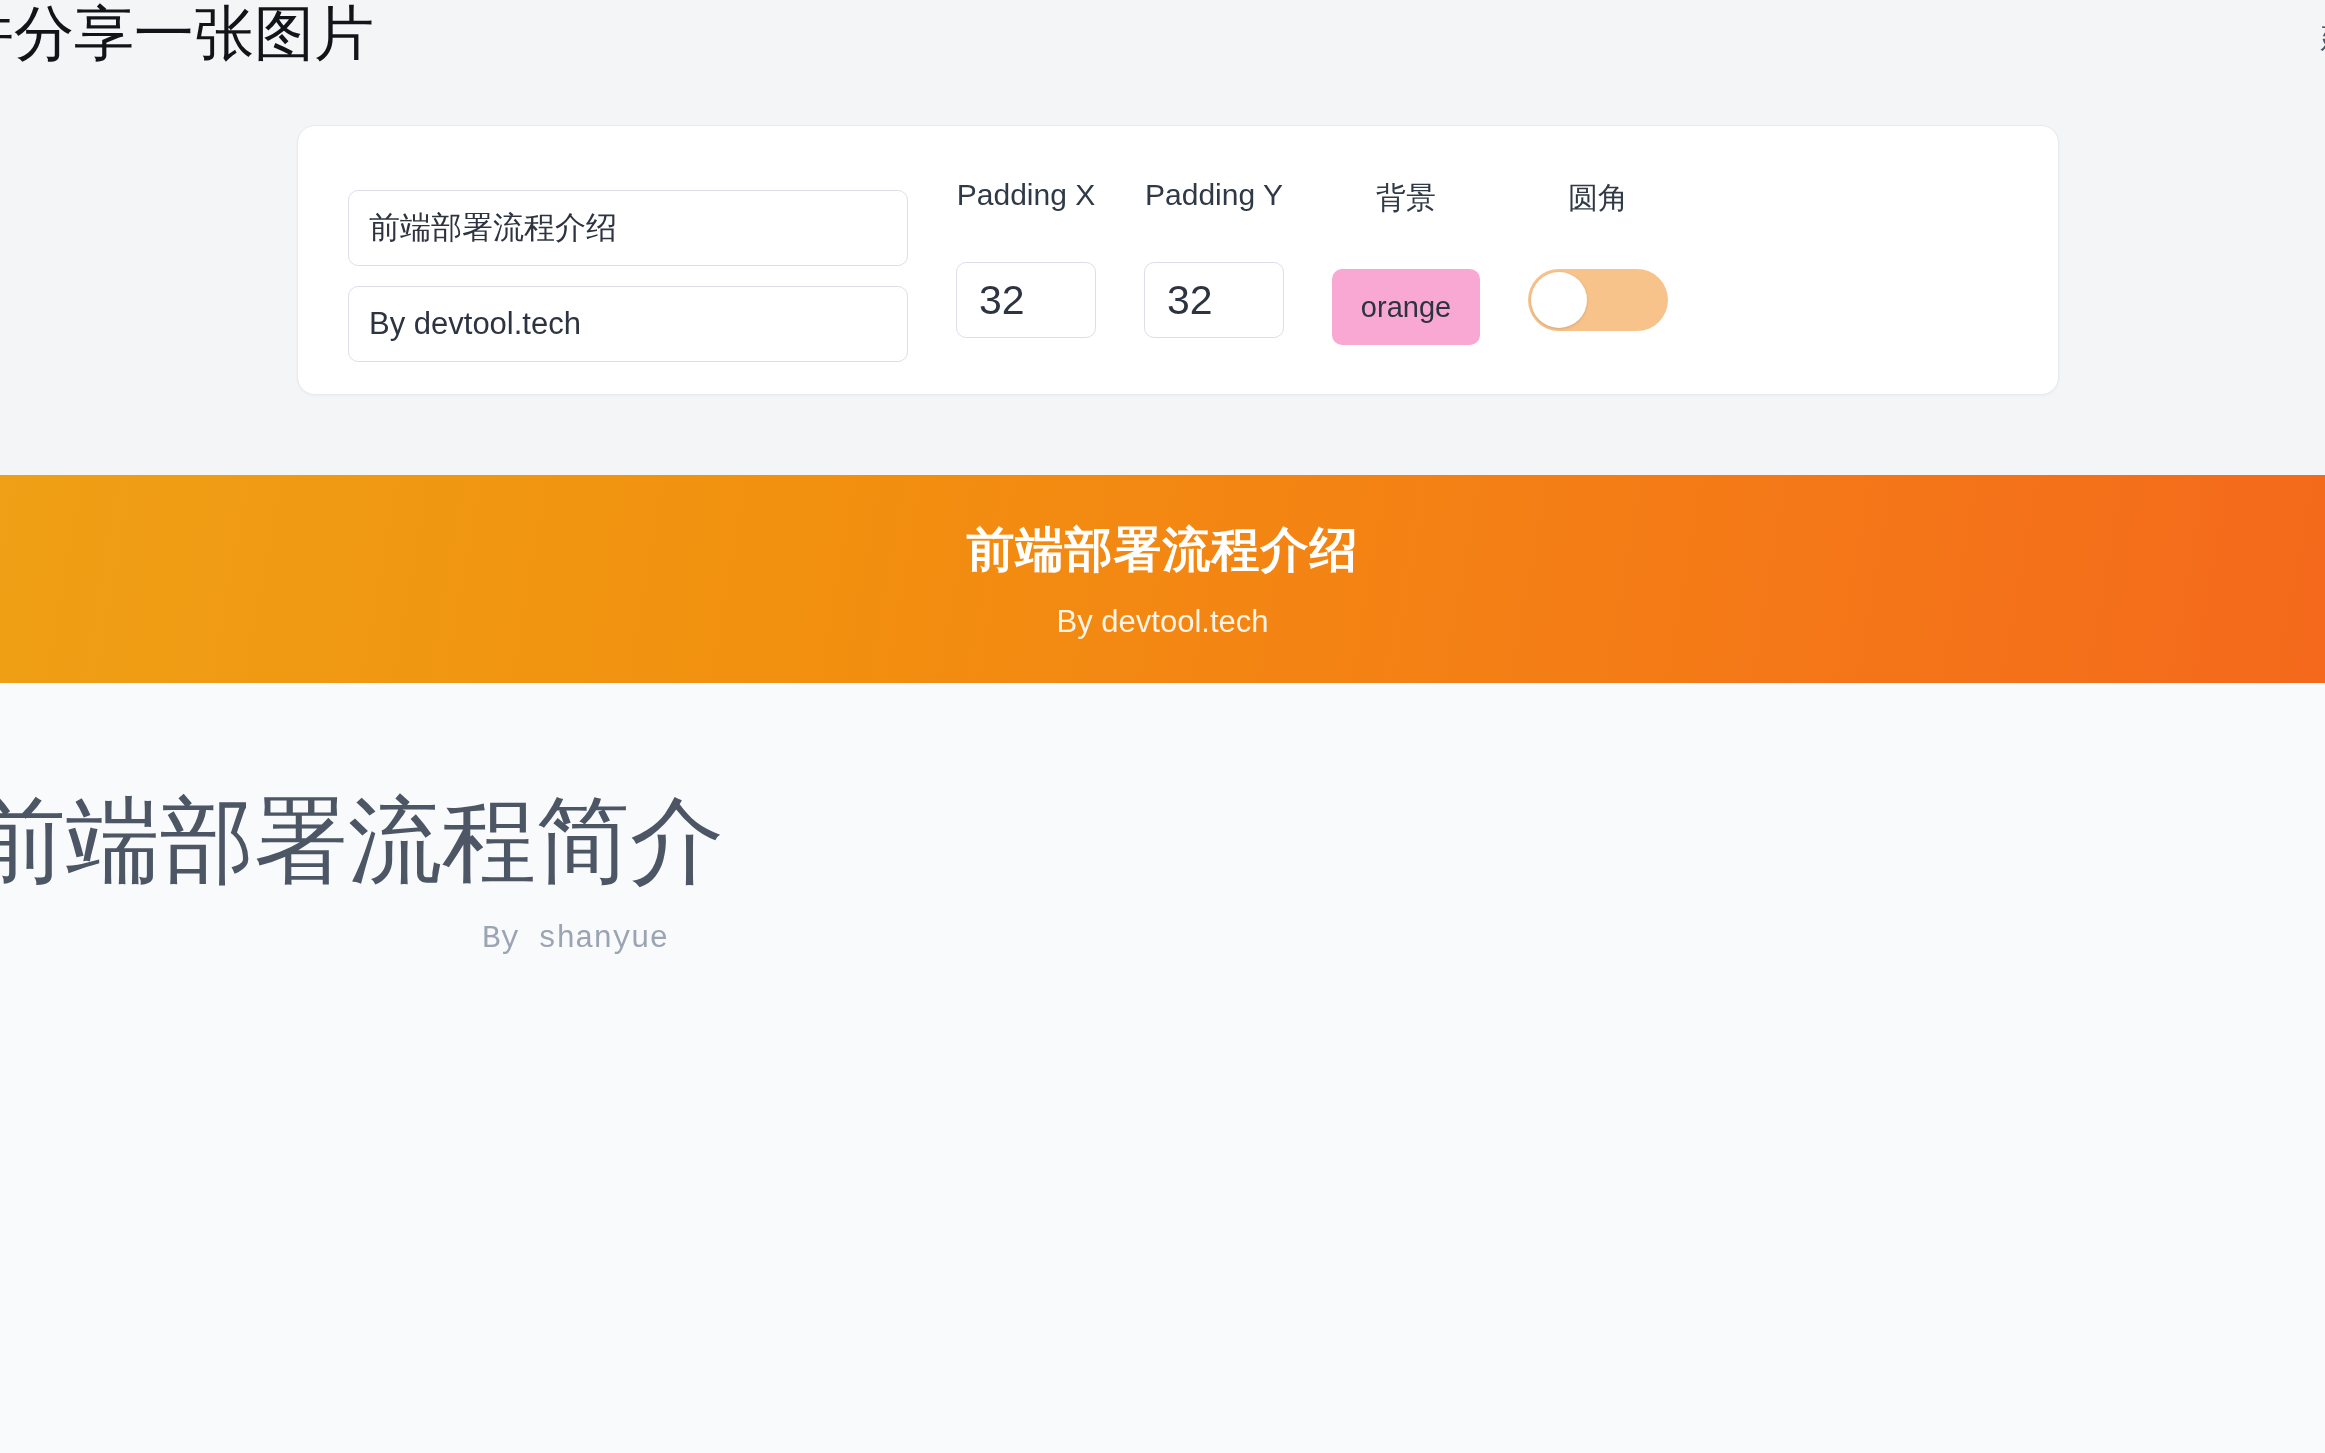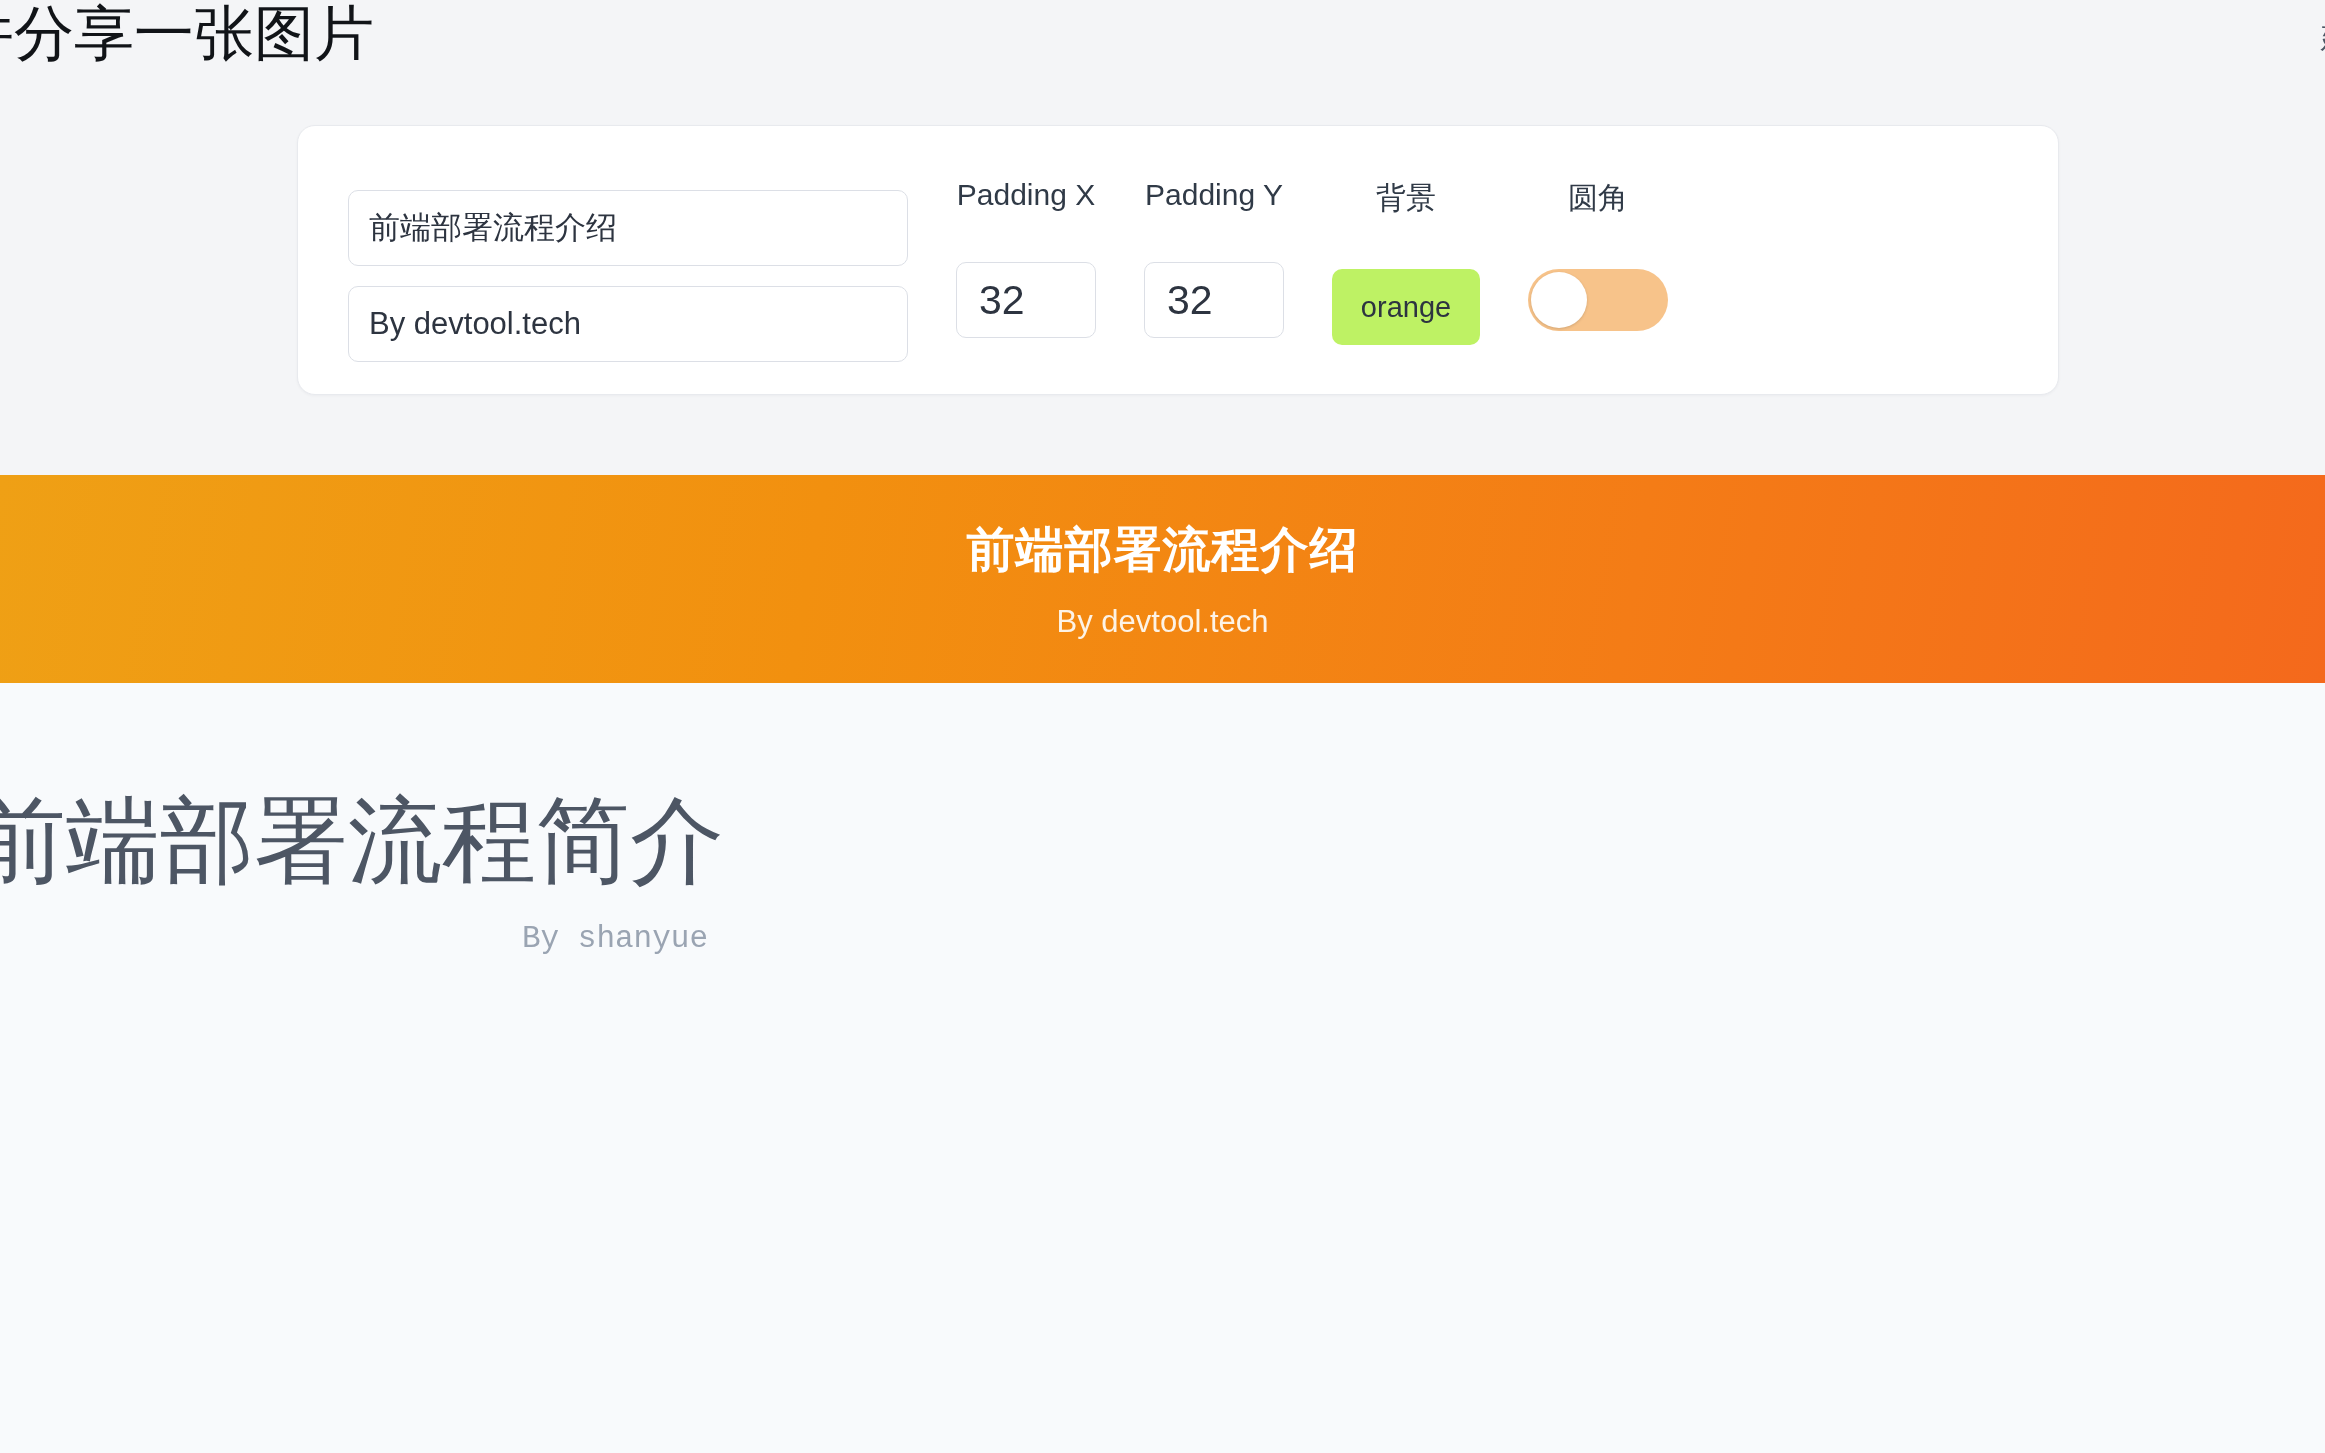--- a/index.html
+++ b/index.html
@@ -81,21 +81,21 @@
     border: 1px solid #dcdfe6;
     border-radius: 10px;
     background: #fff;
     display: flex; align-items: center;
     padding-left: 22px;
     font-size: 41px;
     color: #2d3440;
   }
   .bg-pill {
     width: 148px; height: 76px;
-    background: #bef264;
+    background: #f9a8d4;
     border-radius: 10px;
     display: flex; align-items: center; justify-content: center;
     font-size: 29px;
     color: #2d3440;
   }
   .toggle {
     width: 140px; height: 62px;
     background: #f7c38a;
     border-radius: 34px;
     position: relative;
@@ -157,21 +157,20 @@
     color: #4d5664;
     white-space: nowrap;
   }
   .dg-sub {
     position: absolute;
     left: 482px; top: 238px;
     font-family: "Liberation Mono", monospace;
     font-size: 31px;
     color: #9aa4b2;
     white-space: nowrap;
-    margin-left: 40px;
   }
 
   svg { display: block; overflow: visible; }
 </style>
 </head>
 <body>
 
 <div class="page-header">
   <div class="ph-title">并分享一张图片</div>
   <div class="ph-right">建议</div>

